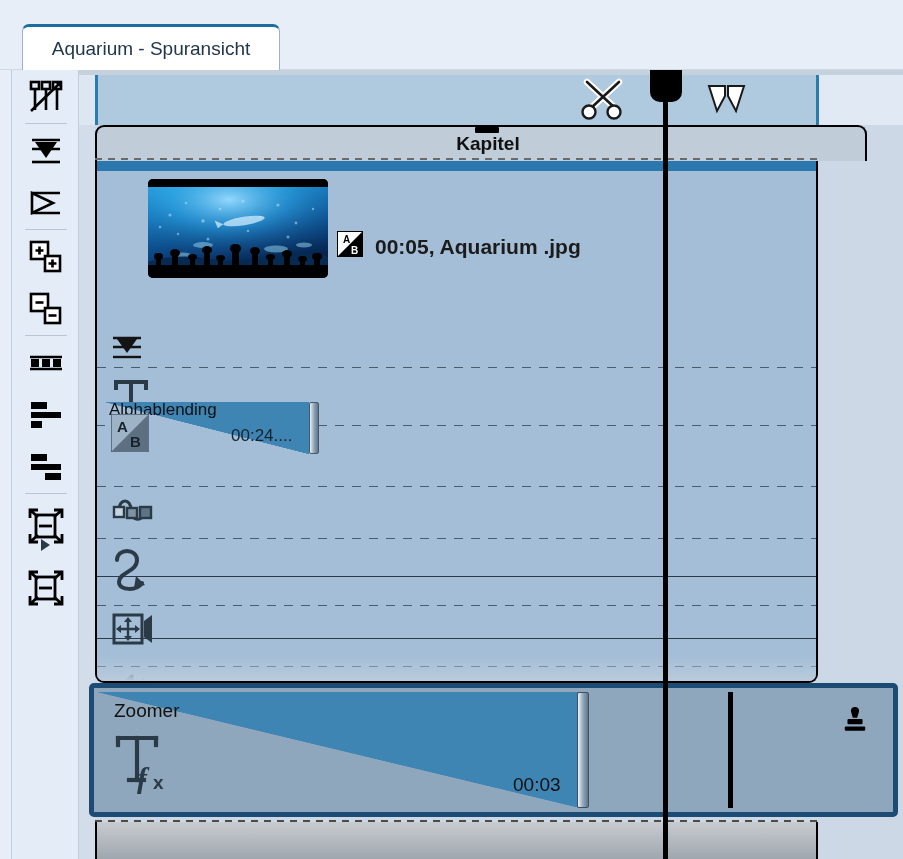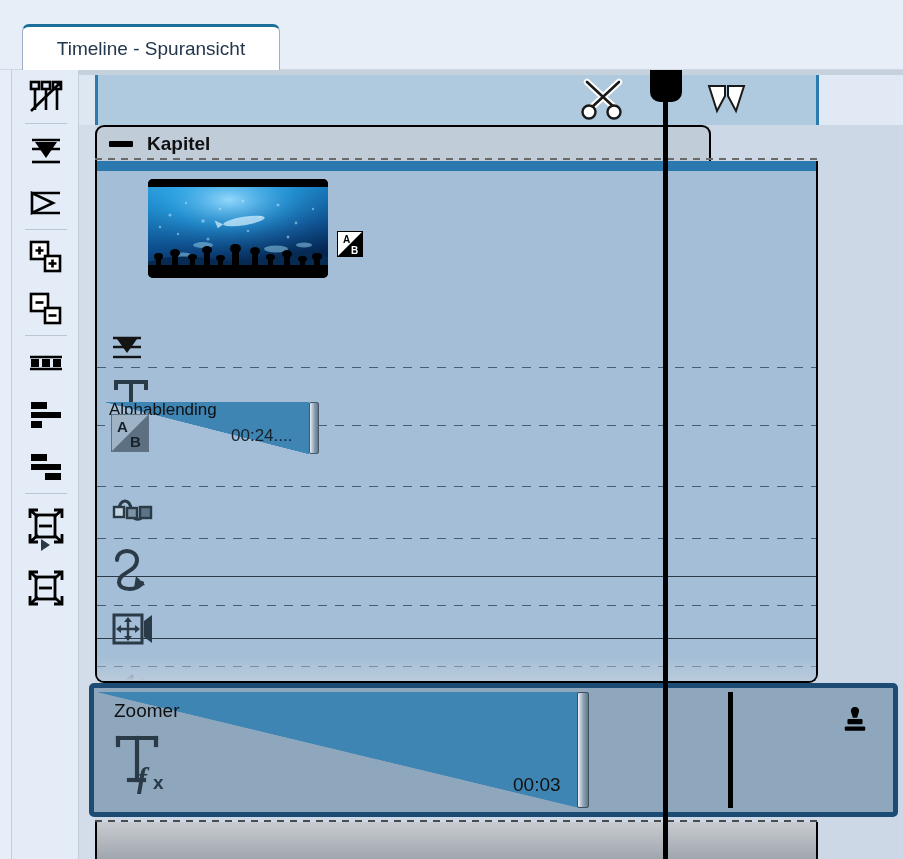--- a/index.html
+++ b/index.html
@@ -77,26 +77,26 @@
   .playhead-line{position:absolute;left:663px;top:70px;width:5px;height:789px;background:#000;}
   
   .marker{position:absolute;left:707px;top:84px;}
 
   
   .timeline-body{position:absolute;left:79px;top:125px;width:824px;height:734px;background:#ccd8e6;}
   .timeline-gutter{position:absolute;left:79px;top:125px;width:16px;height:734px;background:#d3dde9;}
 
   
   .chapter{
-    position:absolute;left:95px;top:125px;width:616px;height:36px;
+    position:absolute;left:95px;top:125px;width:772px;height:36px;
     background:#c1ccd9;
     border:2px solid #000;border-bottom:none;
     border-radius:9px 9px 0 0;
     box-sizing:border-box;
-    display:flex;align-items:center;
+    display:flex;align-items:center;flex-direction:column;
   }
   .chapter-collapse{
     margin-left:12px;width:24px;height:6px;background:#000;border-radius:1px;
   }
   .chapter-title{margin-left:14px;font-size:19px;font-weight:bold;color:#101010;}
   .chapter-dash{position:absolute;left:95px;top:158px;width:723px;height:2px;
      background:repeating-linear-gradient(90deg,#6a6a6a 0 7px,transparent 7px 13px);}
 
   
   .trackpanel{
@@ -185,21 +185,21 @@
 </head>
 <body>
 
 <div class="app">
 
   <div class="frame-left-strip"></div>
   <div class="frame-divider"></div>
 
   <div class="tabbar">
     <div class="tab active">
-      <span>Timeline - Spuransicht</span>
+      <span>Aquarium - Spuransicht</span>
     </div>
   </div>
   <div class="tabbar-underline"></div>
 
   <div class="toolbar">
 
     <div class="tool" style="top:0px;">
       <span>
         <svg width="38" height="38" viewBox="0 0 38 38">
           <g fill="none" stroke="#000" stroke-width="2.6">
@@ -556,20 +556,21 @@
 
     <div class="clip-label">
       <span>
         <svg width="26" height="26" viewBox="0 0 26 26">
           <rect x="0" y="0" width="26" height="26" fill="#fff" stroke="#000" stroke-width="2"></rect>
           <path d="M1 25 L25 1 L25 25 Z" fill="#000"></path>
           <text x="6" y="12" font-family="Liberation Sans, sans-serif" font-size="10" font-weight="bold" fill="#000">A</text>
           <text x="14" y="23" font-family="Liberation Sans, sans-serif" font-size="10" font-weight="bold" fill="#fff">B</text>
         </svg>
       </span>
+      <span>00:05, Aquarium .jpg</span>
     </div>
 
     <div class="alpha-clip">
       <div class="alpha-ramp">
         <div class="alpha-tri"></div>
       </div>
       <div class="alpha-name">Alphablending</div>
       <div class="alpha-time">00:24....</div>
       <div class="alpha-icon">
         <svg width="38" height="38" viewBox="0 0 38 38">

